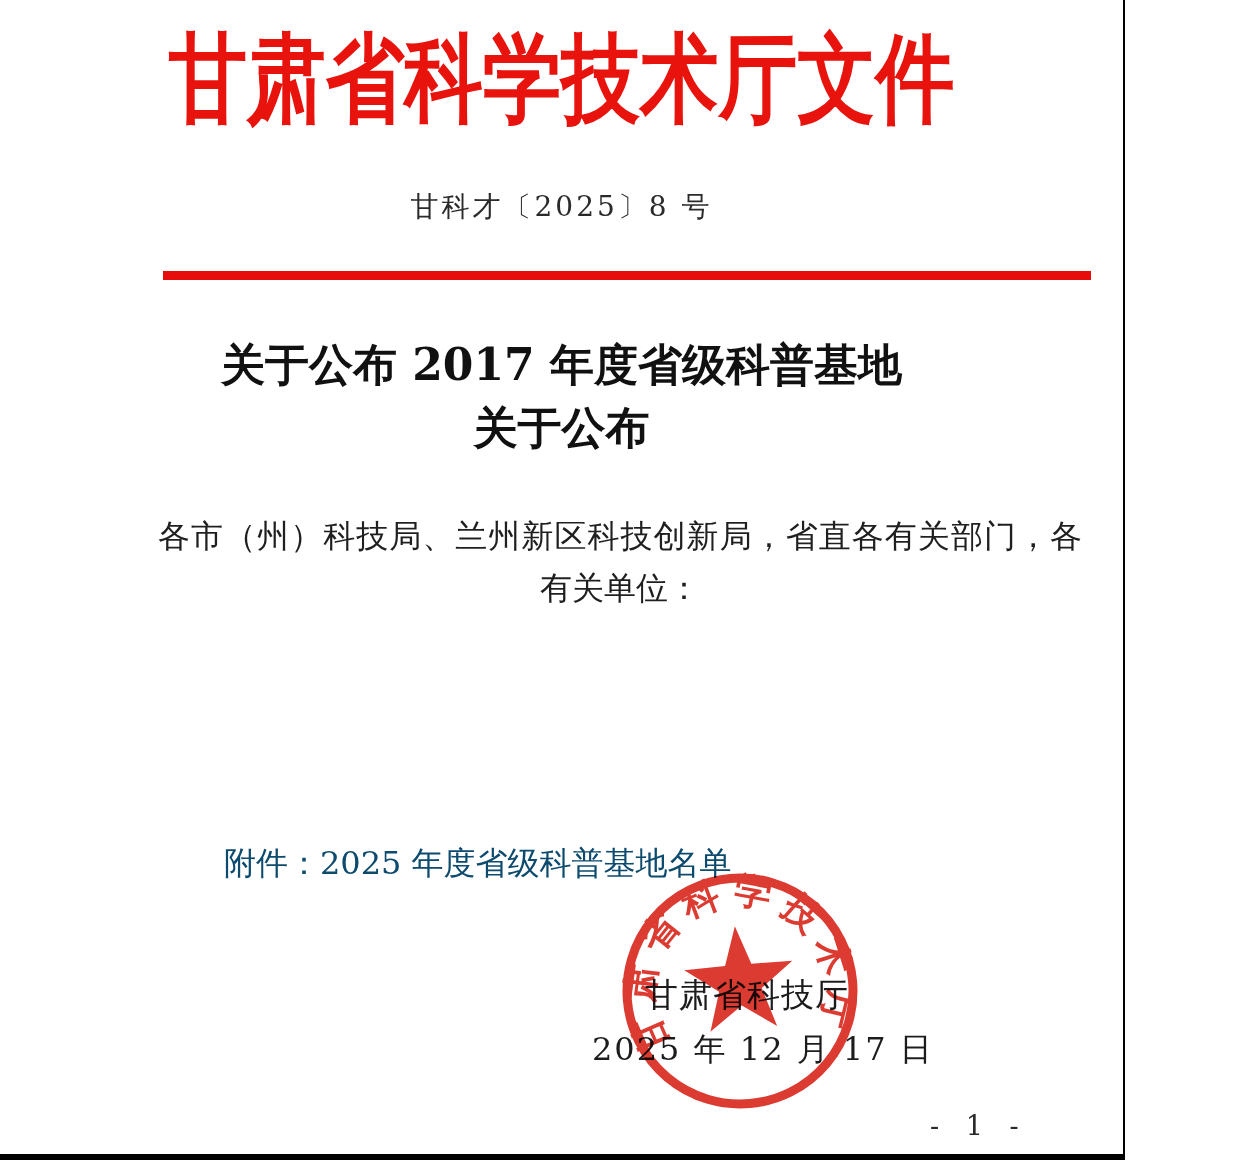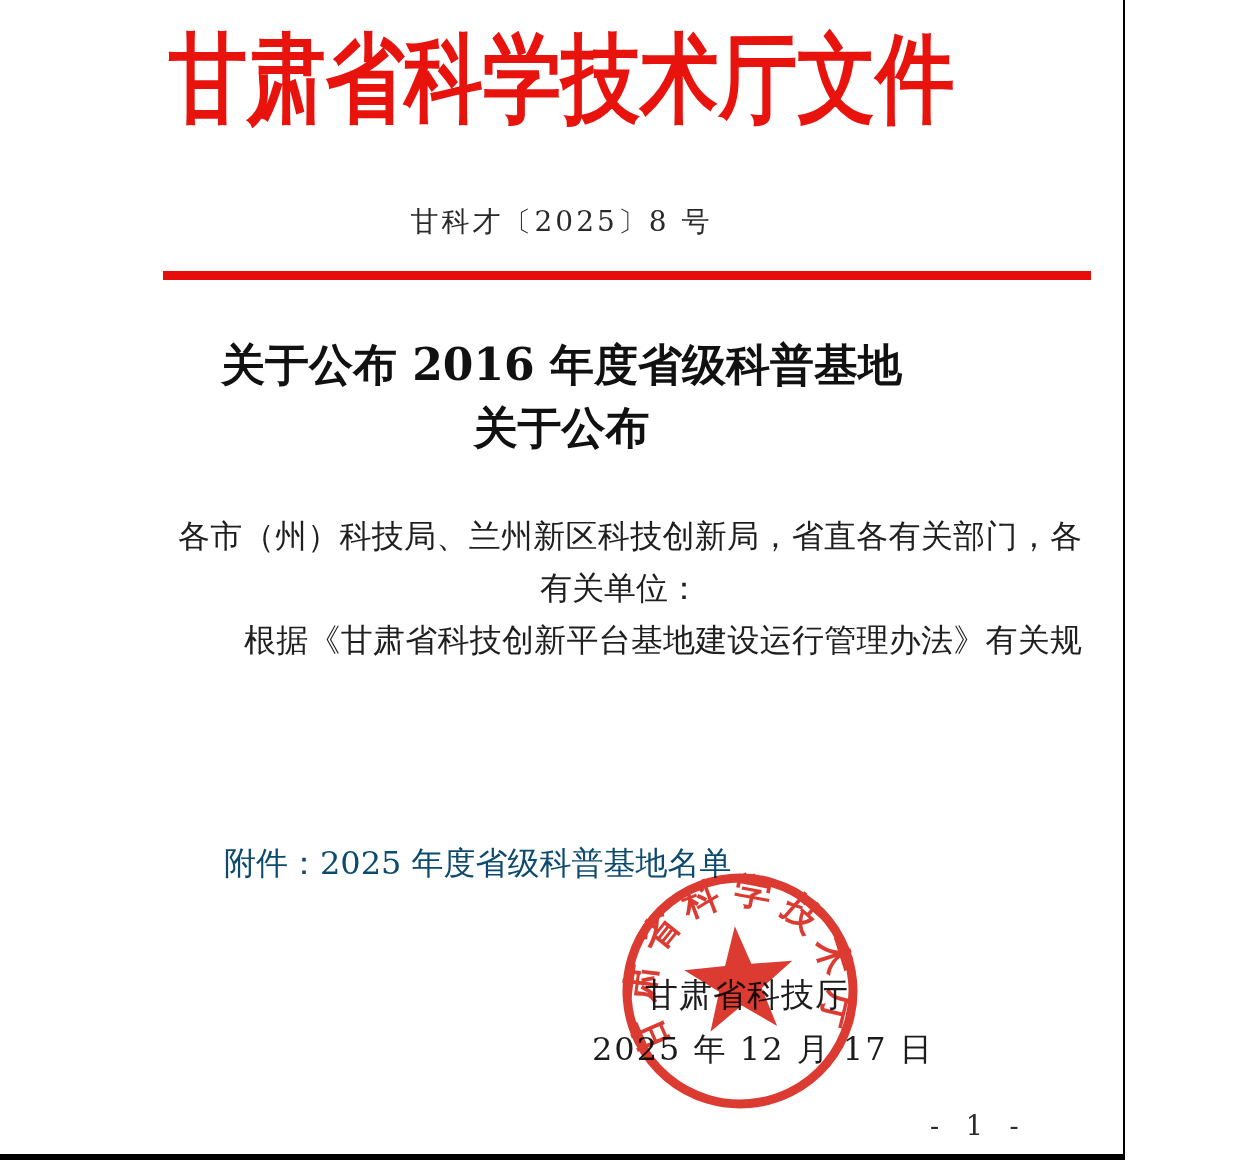--- a/index.html
+++ b/index.html
@@ -32,21 +32,21 @@
     font-weight: bold;
     color: #e8130c;
     transform: scaleX(0.81);
     transform-origin: 50% 50%;
     white-space: nowrap;
     letter-spacing: 0px;
   }
 
   .doc-number {
     position: absolute;
-    top: 203px;
+    top: 188px;
     left: 0;
     width: 100%;
     text-align: center;
     font-size: 28px;
     letter-spacing: 3px;
     color: #2a2a2a;
     white-space: nowrap;
   }
 
   .red-rule {
@@ -83,21 +83,20 @@
   .bodyline {
     height: 52px;
     line-height: 52px;
     white-space: nowrap;
     text-align: center;
   }
   .bodyline.full {
     text-align: justify;
     text-align-last: justify;
     text-justify: inter-character;
-    margin-left: 20px;
   }
   .bodyline.indent {
     text-indent: 66px;
   }
 
   .attachment {
     position: absolute;
     top: 840px;
     left: 224px;
     font-size: 32px;
@@ -159,28 +158,27 @@
 
 <div class="page">
 
   <div class="header-title">甘肃省科学技术厅文件</div>
 
   <div class="doc-number">甘科才〔2025〕8 号</div>
 
   <div class="red-rule"></div>
 
   <div class="subject">
-    <div>关于公布 2016 年度省级科普基地</div>
+    <div>关于公布 2017 年度省级科普基地</div>
     <div>关于公布</div>
   </div>
 
   <div class="body-block">
     <div class="bodyline full">各市（州）科技局、兰州新区科技创新局，省直各有关部门，各</div>
     <div class="bodyline">有关单位：</div>
-    <div class="bodyline full indent">根据《甘肃省科技创新平台基地建设运行管理办法》有关规</div>
   </div>
 
   <div class="attachment">附件：2025 年度省级科普基地名单</div>
 
   <div class="issuer">甘肃省科技厅</div>
 
   <div class="issue-date">2025 年 12 月 17 日</div>
 
   <svg class="seal" viewBox="0 0 240 240">
     <circle cx="120" cy="120" r="113" fill="none" stroke="#d92a20" stroke-width="9"></circle>

